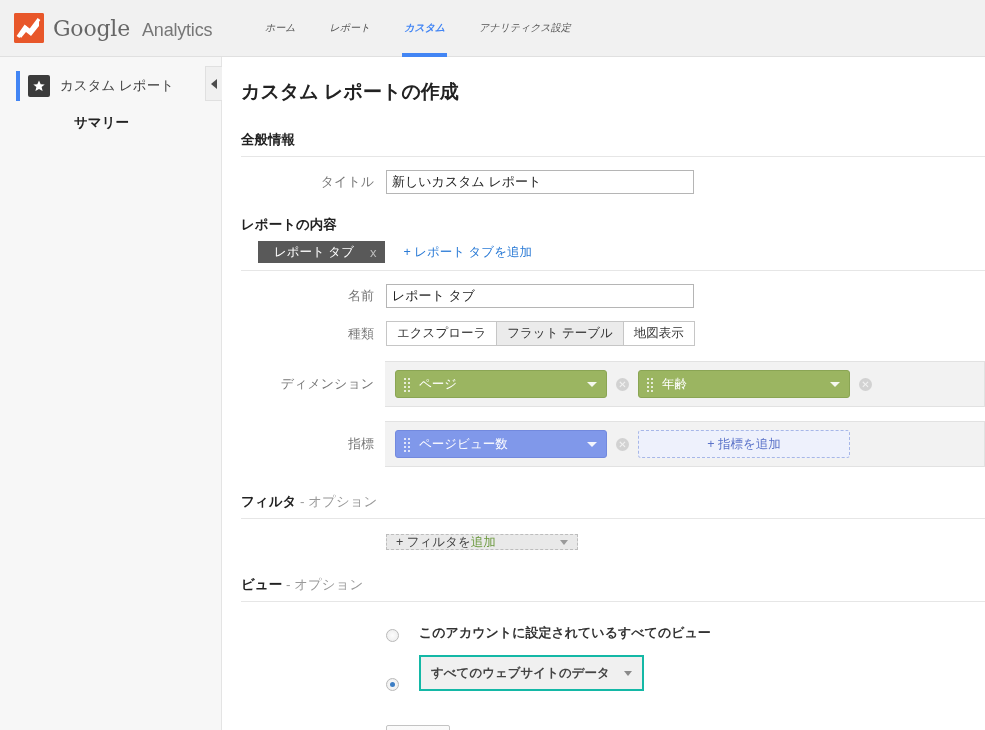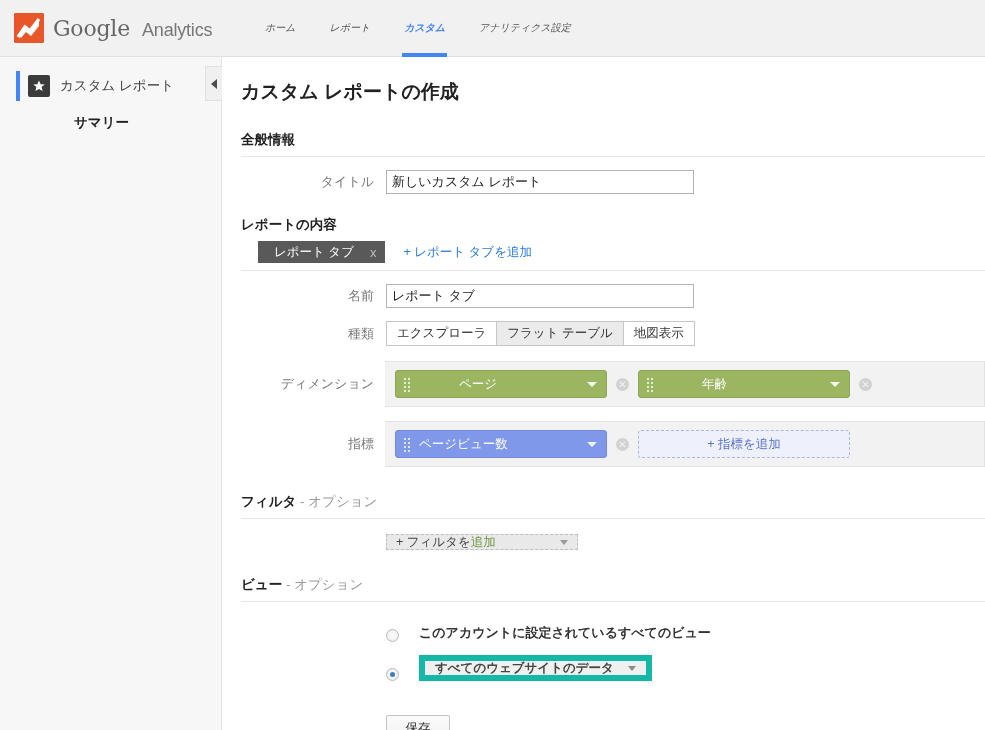--- a/index.html
+++ b/index.html
@@ -273,21 +273,21 @@
     height: 28px;
     border-radius: 3px;
     display: flex;
     align-items: center;
     color: #fff;
     font-size: 12.5px;
     padding-left: 8px;
     cursor: pointer;
     position: relative;
   }
-  .pill.green { background: #9bb561; border: 1px solid #8aa554; gap: 40px; }
+  .pill.green { background: #9bb561; border: 1px solid #8aa554; }
   .pill.blue  { background: #8098ea; border: 1px solid #7289de; }
   .grip {
     width: 7px; height: 13px;
     display: grid;
     grid-template-columns: 2px 2px;
     grid-template-rows: 2px 2px 2px 2px;
     gap: 2px;
     opacity: .75;
     margin-right: 8px;
     flex: 0 0 auto;
@@ -373,22 +373,22 @@
   .radio.on::after {
     content: "";
     position: absolute;
     left: 3px; top: 3px;
     width: 5px; height: 5px;
     border-radius: 50%;
     background: #3d7ec4;
   }
   .radio-text { font-size: 13px; color: #333; }
   .view-select {
-    height: 26px;
-    border: 6px solid #14b8a6;
+    height: 36px;
+    border: 2px solid #14b8a6;
     background: #f0f0f0;
     display: flex;
     align-items: center;
     padding: 0 10px;
     font-size: 12.5px;
     color: #444;
     cursor: pointer;
   }
   .view-select .dcar {
     margin-left: 14px;

